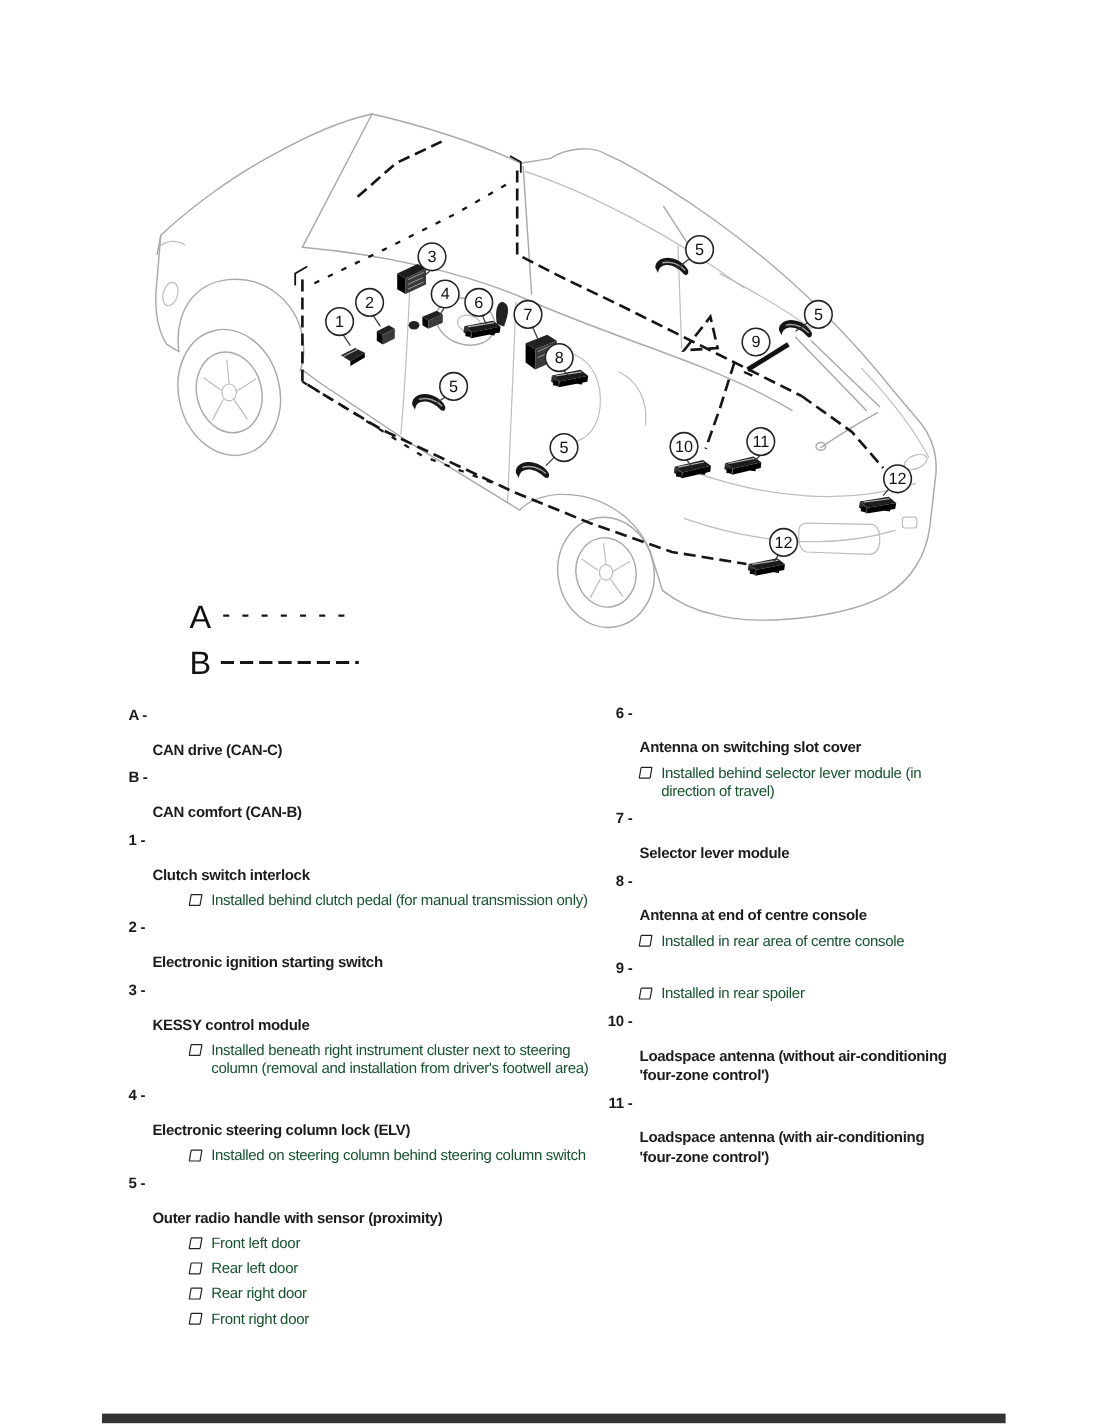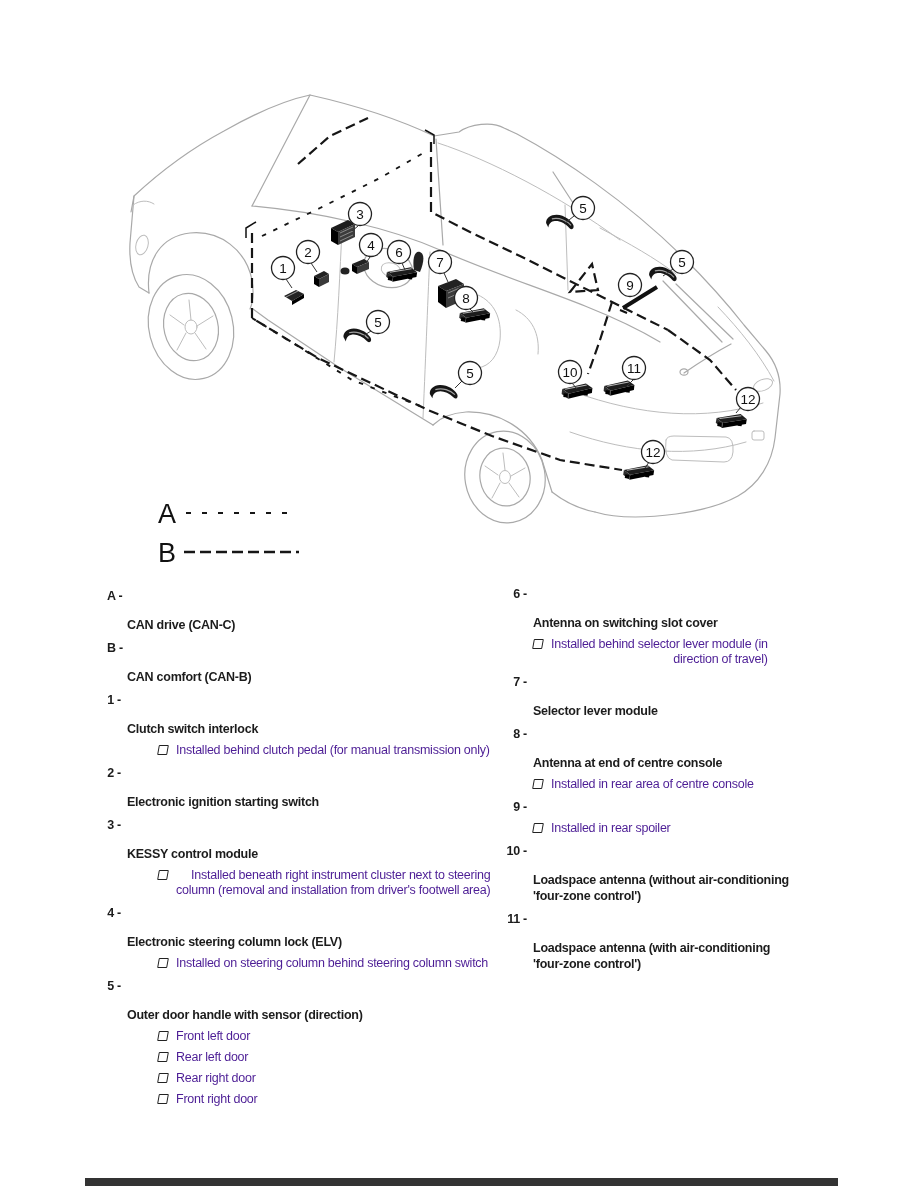--- a/index.html
+++ b/index.html
@@ -15,21 +15,21 @@
   .item-head{display:flex;align-items:flex-start;}
   .numcol{flex:none;text-align:right;font-weight:bold;white-space:pre;line-height:16px;}
   #legend-left .numcol{width:14px;}
   #legend-right .numcol{width:22px;}
   .ititle{font-weight:bold;padding-left:6px;line-height:16px;white-space:pre-line;margin-top:29px;}
   .bullet{display:flex;align-items:flex-start;margin-top:6px;}
   #legend-left .bullet{margin-left:23px;padding-left:28px;}
   #legend-right .bullet{margin-left:28px;}
   .cb{flex:none;width:8px;height:8px;border:1.4px solid #222;border-radius:1px;
       margin:2px 8px 0 0;transform:skewX(-10deg);}
-  .btext{line-height:15px;white-space:pre-line;color:#4c1d95;text-align:right;}
+  .btext{line-height:15px;white-space:pre-line;color:#14532d;}
   .footer-bar{position:absolute;left:85px;top:1178px;width:753px;height:8px;background:#333333;}
   .callout-circle{fill:#ffffff;stroke:#222222;stroke-width:1.3px;}
   .callout-num{font-size:13.5px;fill:#111111;text-anchor:middle;font-family:"Liberation Sans",sans-serif;}
   .buslabel{font-size:27px;fill:#111111;font-family:"Liberation Sans",sans-serif;}
   .gray{stroke:#a9a9a9;fill:none;stroke-width:1.2px;stroke-linecap:round;stroke-linejoin:round;}
   .grayl{stroke:#bdbdbd;fill:none;stroke-width:1px;stroke-linecap:round;}
   .wireB{stroke:#161616;fill:none;stroke-width:2.2px;stroke-dasharray:10 5;}
   .wireA{stroke:#161616;fill:none;stroke-width:1.9px;stroke-dasharray:4.5 8;}
   .leader{stroke:#333333;stroke-width:1px;fill:none;}
 </style>
@@ -277,21 +277,21 @@
         <div class="ititle">Electronic steering column lock (ELV)</div>
       </div>
       <div class="bullet">
         <span class="cb"></span>
         <div class="btext">Installed on steering column behind steering column switch</div>
       </div>
     </div>
     <div class="item">
       <div class="item-head">
         <span class="numcol">5 -</span>
-        <div class="ititle">Outer door handle with sensor (direction)</div>
+        <div class="ititle">Outer radio handle with sensor (proximity)</div>
       </div>
       <div class="bullet">
         <span class="cb"></span>
         <div class="btext">Front left door</div>
       </div>
       <div class="bullet">
         <span class="cb"></span>
         <div class="btext">Rear left door</div>
       </div>
       <div class="bullet">

